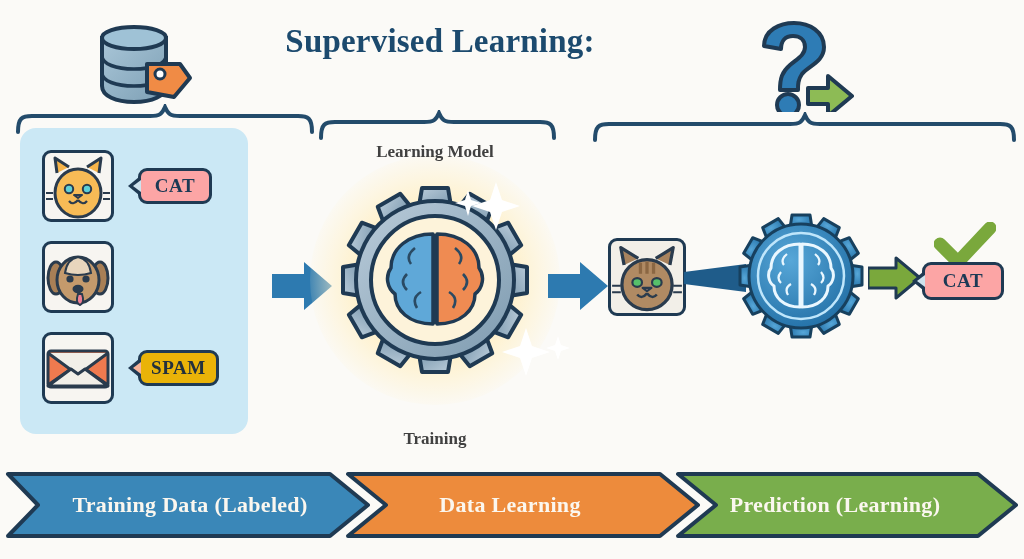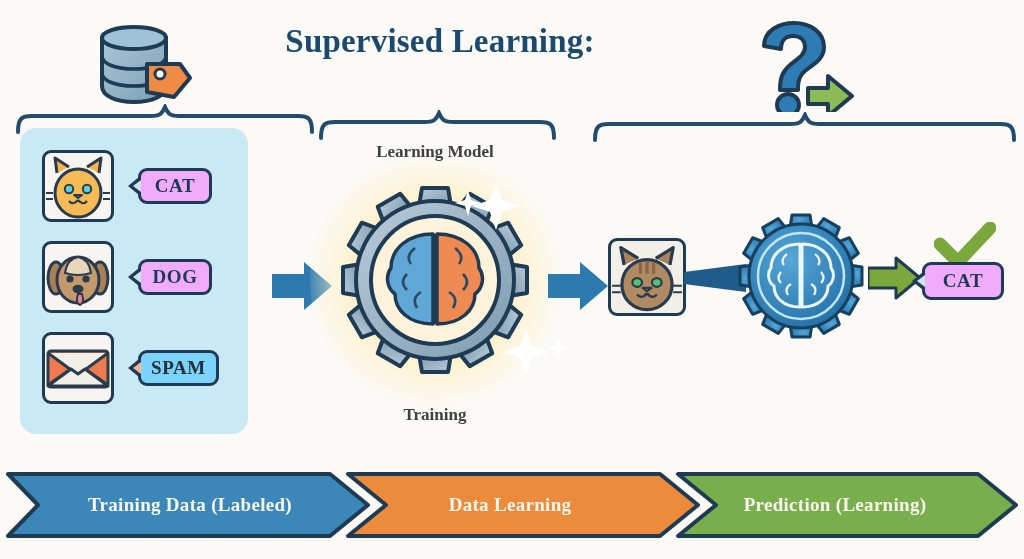--- a/index.html
+++ b/index.html
@@ -33,52 +33,52 @@
     width:72px;height:72px;border:3px solid #1f3a53;border-radius:9px;
     background:#f7f5f1;box-sizing:border-box;overflow:hidden;position:relative;
   }
   .tag{
     position:relative;margin-left:24px;height:36px;min-width:74px;
     border:3px solid #1f3a53;border-radius:9px;box-sizing:border-box;
     display:flex;align-items:center;justify-content:center;
     font-weight:bold;font-size:19px;color:#1c3a55;letter-spacing:.6px;
     padding:0 10px;
   }
-  .tag.blue{background:#f0abfc;}
-  .tag.salmon{background:#7dd3fc;color:#22303d;}
+  .tag.blue{background:#fca5a5;}
+  .tag.salmon{background:#eab308;color:#22303d;}
   .tag:before{ 
     content:"";position:absolute;left:-13px;top:50%;transform:translateY(-50%);
     width:0;height:0;border-top:9px solid transparent;border-bottom:9px solid transparent;
     border-right:11px solid #1f3a53;
   }
   .tag:after{
     content:"";position:absolute;left:-8px;top:50%;transform:translateY(-50%);
     width:0;height:0;border-top:6px solid transparent;border-bottom:6px solid transparent;
     border-right:8px solid #cfe3ee;
   }
   .tag.salmon:after{border-right-color:#f7b39a;}
 
   
   .cap{
     color:#404040;font-weight:bold;text-align:center;font-size:17px;
   }
   #cap-model{left:320px;top:142px;width:230px;}
-  #cap-train{left:320px;top:405px;width:230px;}
+  #cap-train{left:320px;top:429px;width:230px;}
 
   
   #glow{
     left:310px;top:155px;width:250px;height:250px;border-radius:50%;
     background:radial-gradient(circle at 50% 50%, #ffe9a8 0%, #ffeec0 36%, rgba(255,242,206,.55) 58%, rgba(255,248,232,0) 74%);
   }
 
   
   #banner{left:0;top:466px;width:1024px;height:78px;}
   .bannertext{
     position:absolute;top:0;height:78px;display:flex;align-items:center;justify-content:center;
-    color:#fbf7ef;font-weight:bold;font-size:19px;letter-spacing:.3px;
+    color:#fbf7ef;font-weight:bold;font-size:22px;letter-spacing:.3px;
   }
   #bt0{left:40px;width:300px;}
   #bt1{left:360px;width:300px;}
   #bt2{left:680px;width:310px;}
 </style>
 </head>
 <body>
 
 <div class="stage">
 
@@ -143,23 +143,20 @@
         <ellipse cx="11" cy="34" rx="8" ry="16" fill="#a87f56" stroke="#2a3b4d" stroke-width="3"></ellipse>
         <ellipse cx="55" cy="34" rx="8" ry="16" fill="#a87f56" stroke="#2a3b4d" stroke-width="3"></ellipse>
         <ellipse cx="33" cy="36" rx="21" ry="23" fill="#c49a6c" stroke="#2a3b4d" stroke-width="3"></ellipse>
         <path d="M33 13 q-11 2 -13 16 q13 4 26 0 q-2 -14 -13 -16z" fill="#e8d6bd" stroke="#2a3b4d" stroke-width="2"></path>
         <circle cx="25" cy="35" r="3.6" fill="#2a3b4d"></circle>
         <circle cx="41" cy="35" r="3.6" fill="#2a3b4d"></circle>
         <ellipse cx="33" cy="45" rx="5.5" ry="4.2" fill="#2a3b4d"></ellipse>
         <path d="M33 50 q-3 9 2 11 q5 -2 2 -11z" fill="#ef7f96" stroke="#2a3b4d" stroke-width="2"></path>
       </svg>
     </div>
-    <div class="tag blue">
-      <span>DOG</span>
-    </div>
   </div>
 
   <div class="sample-row" style="left:42px;top:332px;">
     <div class="thumb">
       <svg width="66" height="66" viewBox="0 0 66 66">
         <rect x="3" y="16" width="60" height="36" rx="3" fill="#ef7a4f" stroke="#2a3b4d" stroke-width="3"></rect>
         <path d="M3 18 L33 40 L63 18" fill="#f2efe8" stroke="#2a3b4d" stroke-width="3" stroke-linejoin="round"></path>
         <path d="M3 50 L26 34 M63 50 L40 34" fill="none" stroke="#2a3b4d" stroke-width="3"></path>
         <path d="M3 51 L26 34 L33 39 L40 34 L63 51 Z" fill="#f2efe8" stroke="#2a3b4d" stroke-width="3" stroke-linejoin="round"></path>
       </svg>

